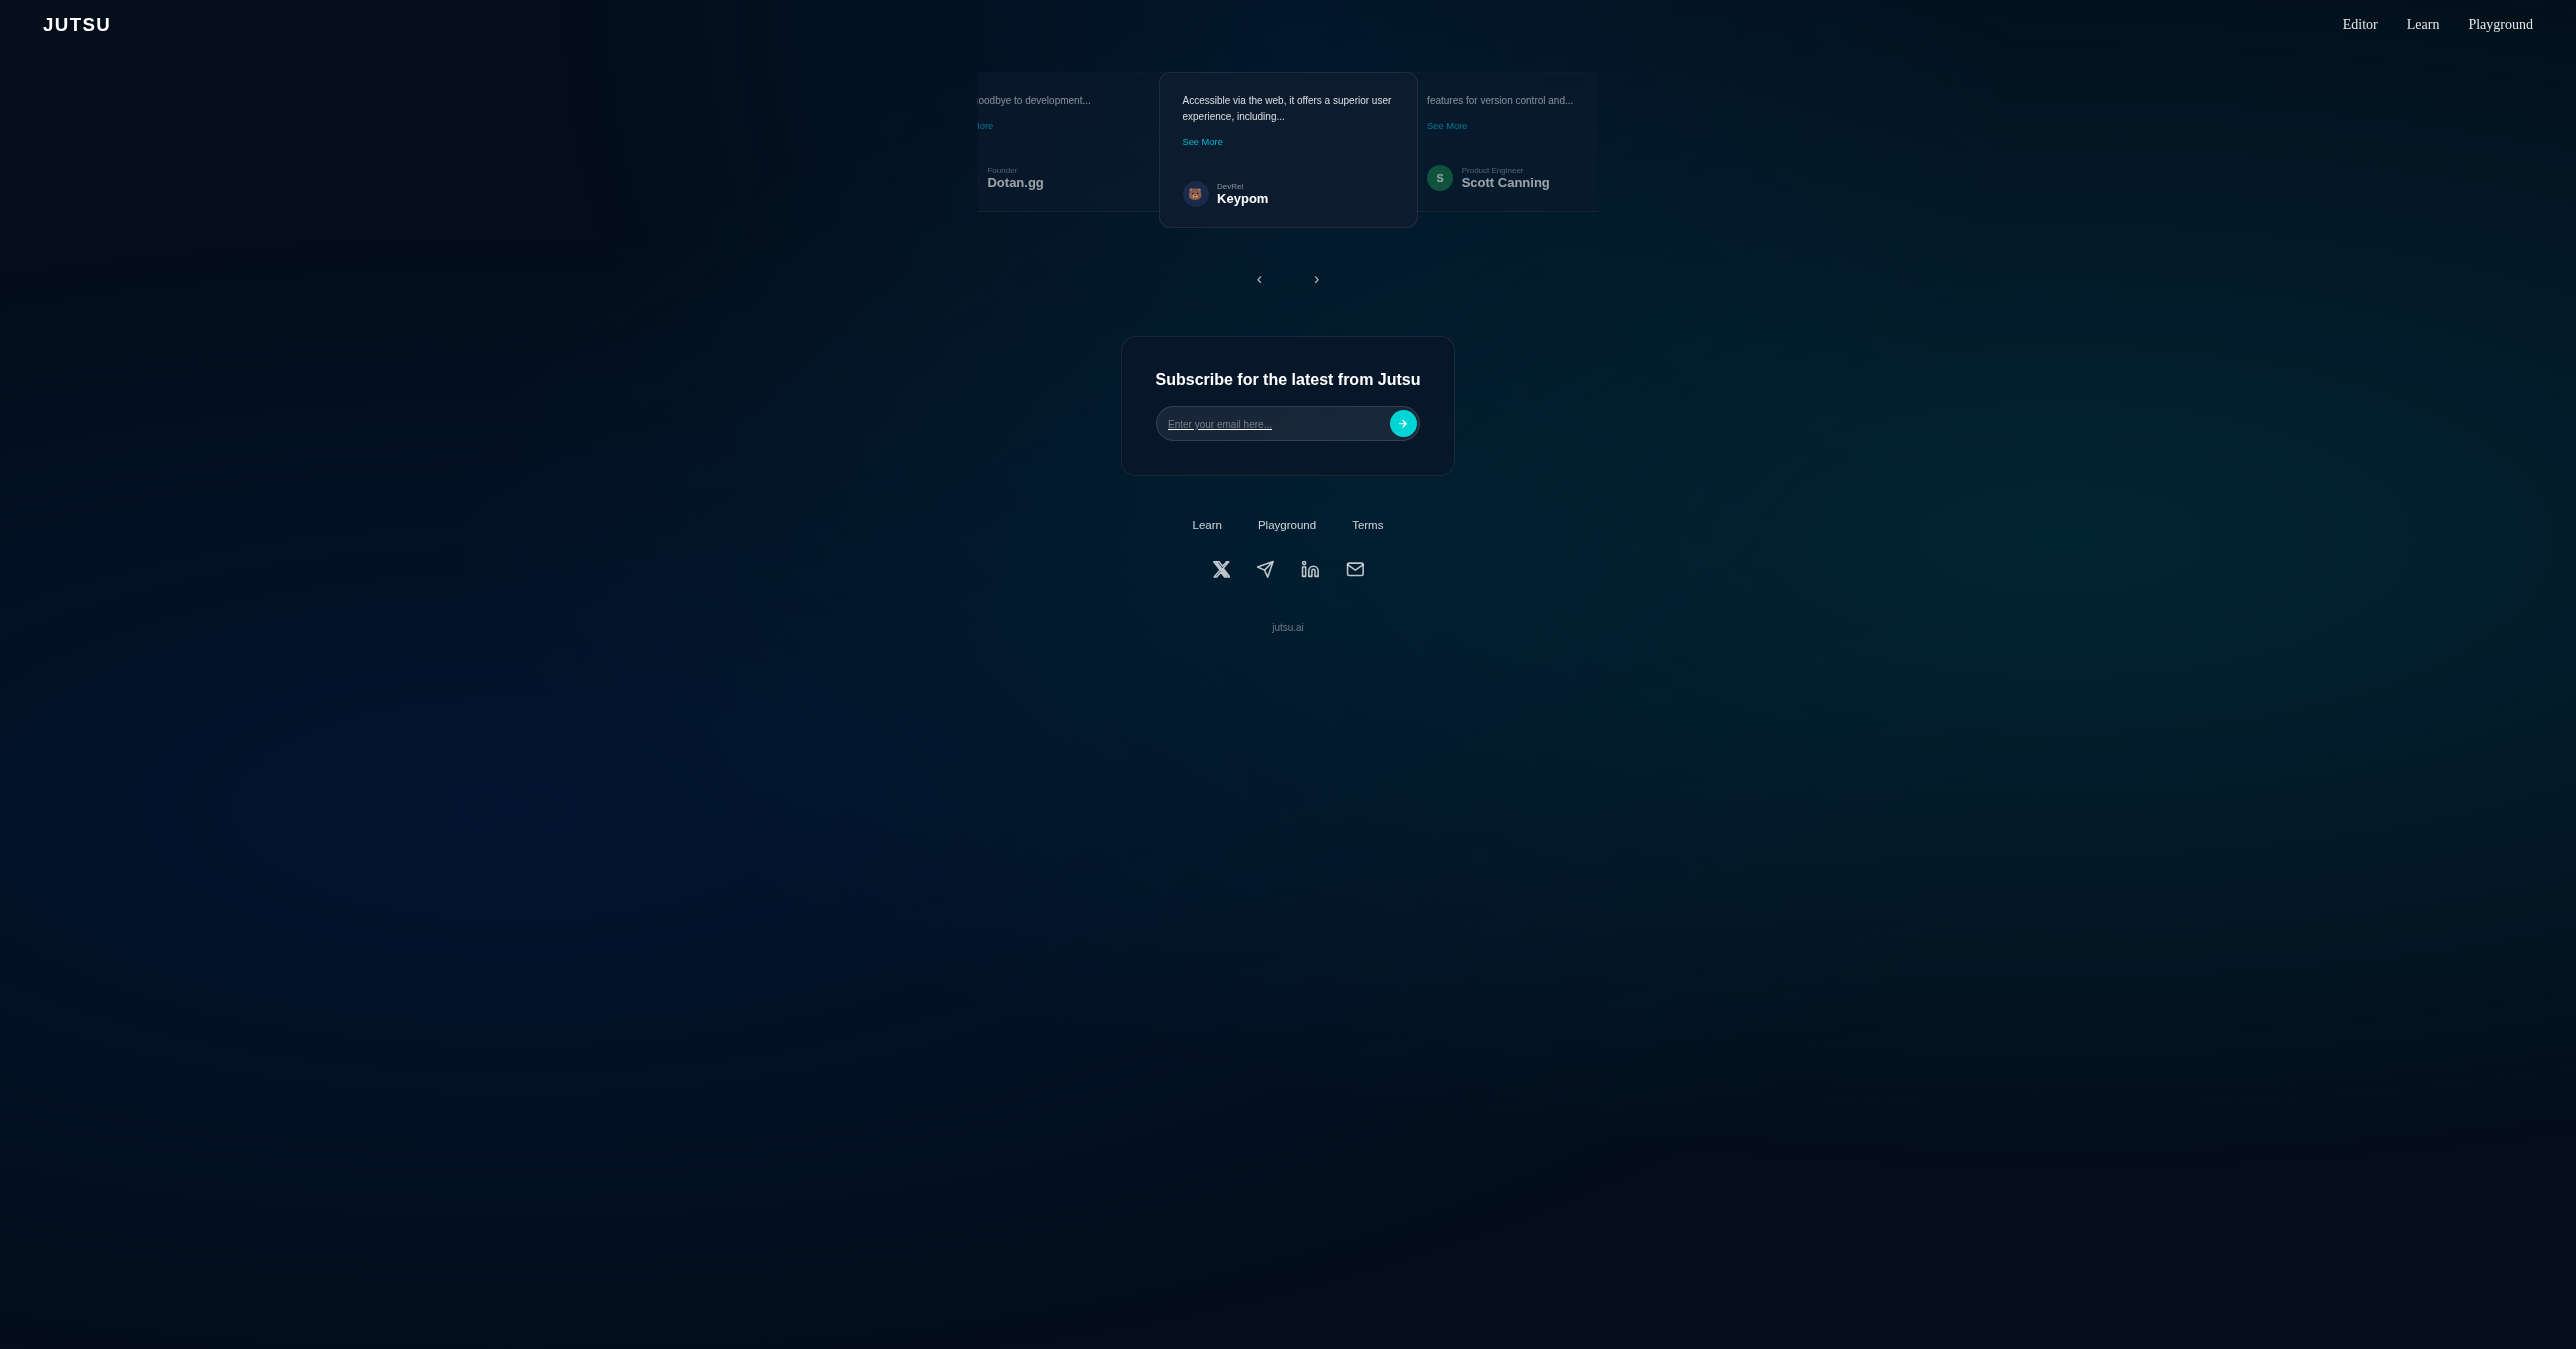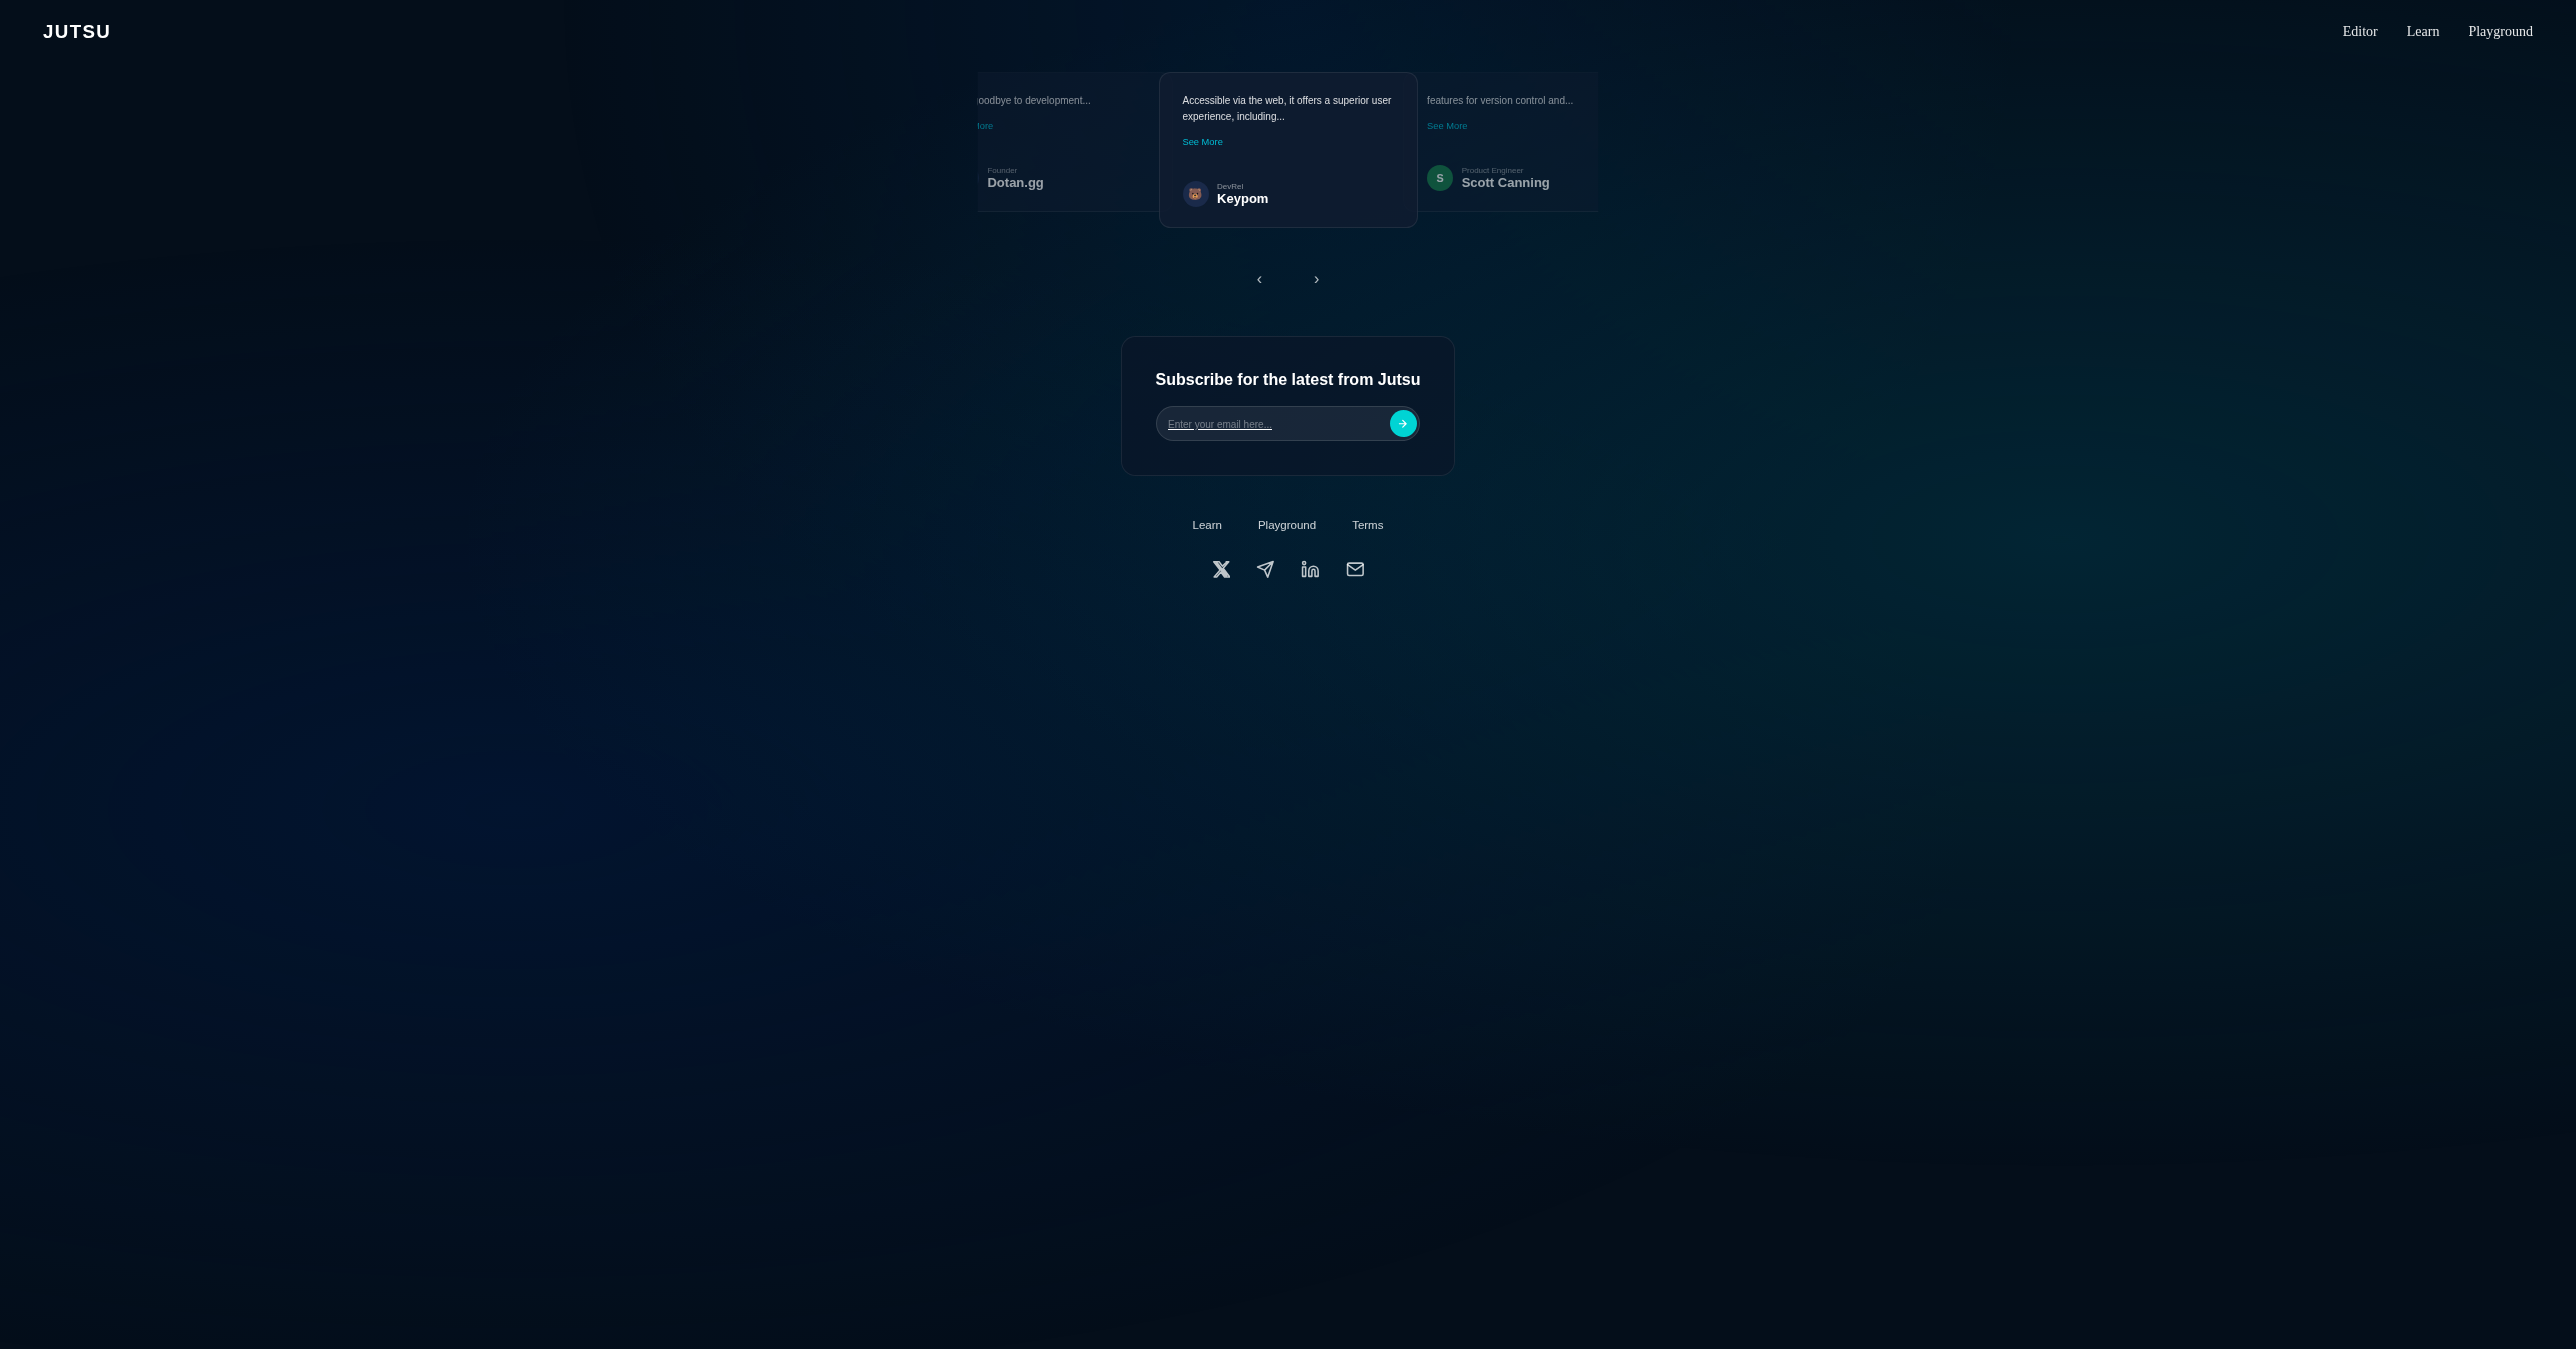--- a/index.html
+++ b/index.html
@@ -28,21 +28,21 @@
         radial-gradient(ellipse at 80% 40%, rgba(0, 80, 100, 0.35) 0%, transparent 55%),
         radial-gradient(ellipse at 20% 60%, rgba(0, 30, 80, 0.4) 0%, transparent 50%),
         radial-gradient(ellipse at 50% 0%, rgba(0, 40, 80, 0.3) 0%, transparent 40%);
       pointer-events: none;
       z-index: 0;
     }
 
     
     nav {
       position: fixed;
-      top: 7px;
+      top: 0;
       left: 0;
       right: 0;
       display: flex;
       align-items: center;
       justify-content: space-between;
       padding: 14.4px 43px;
       z-index: 100;
     }
 
     .logo {
@@ -413,15 +413,16 @@
 
     <a href="#" class="social-icon">
       <svg viewBox="0 0 24 24" xmlns="http://www.w3.org/2000/svg" style="fill: none;">
         <path d="M4 4h16c1.1 0 2 .9 2 2v12c0 1.1-.9 2-2 2H4c-1.1 0-2-.9-2-2V6c0-1.1.9-2 2-2z" stroke="rgba(255,255,255,0.75)" stroke-width="2" stroke-linecap="round" stroke-linejoin="round" fill="none"></path>
         <polyline points="22,6 12,13 2,6" stroke="rgba(255,255,255,0.75)" stroke-width="2" stroke-linecap="round" stroke-linejoin="round" fill="none"></polyline>
       </svg>
     </a>
 
   </div>
 
+  <div class="footer-bottom">jutsu.ai</div>
 
 </div>
 
 
 </body></html>

